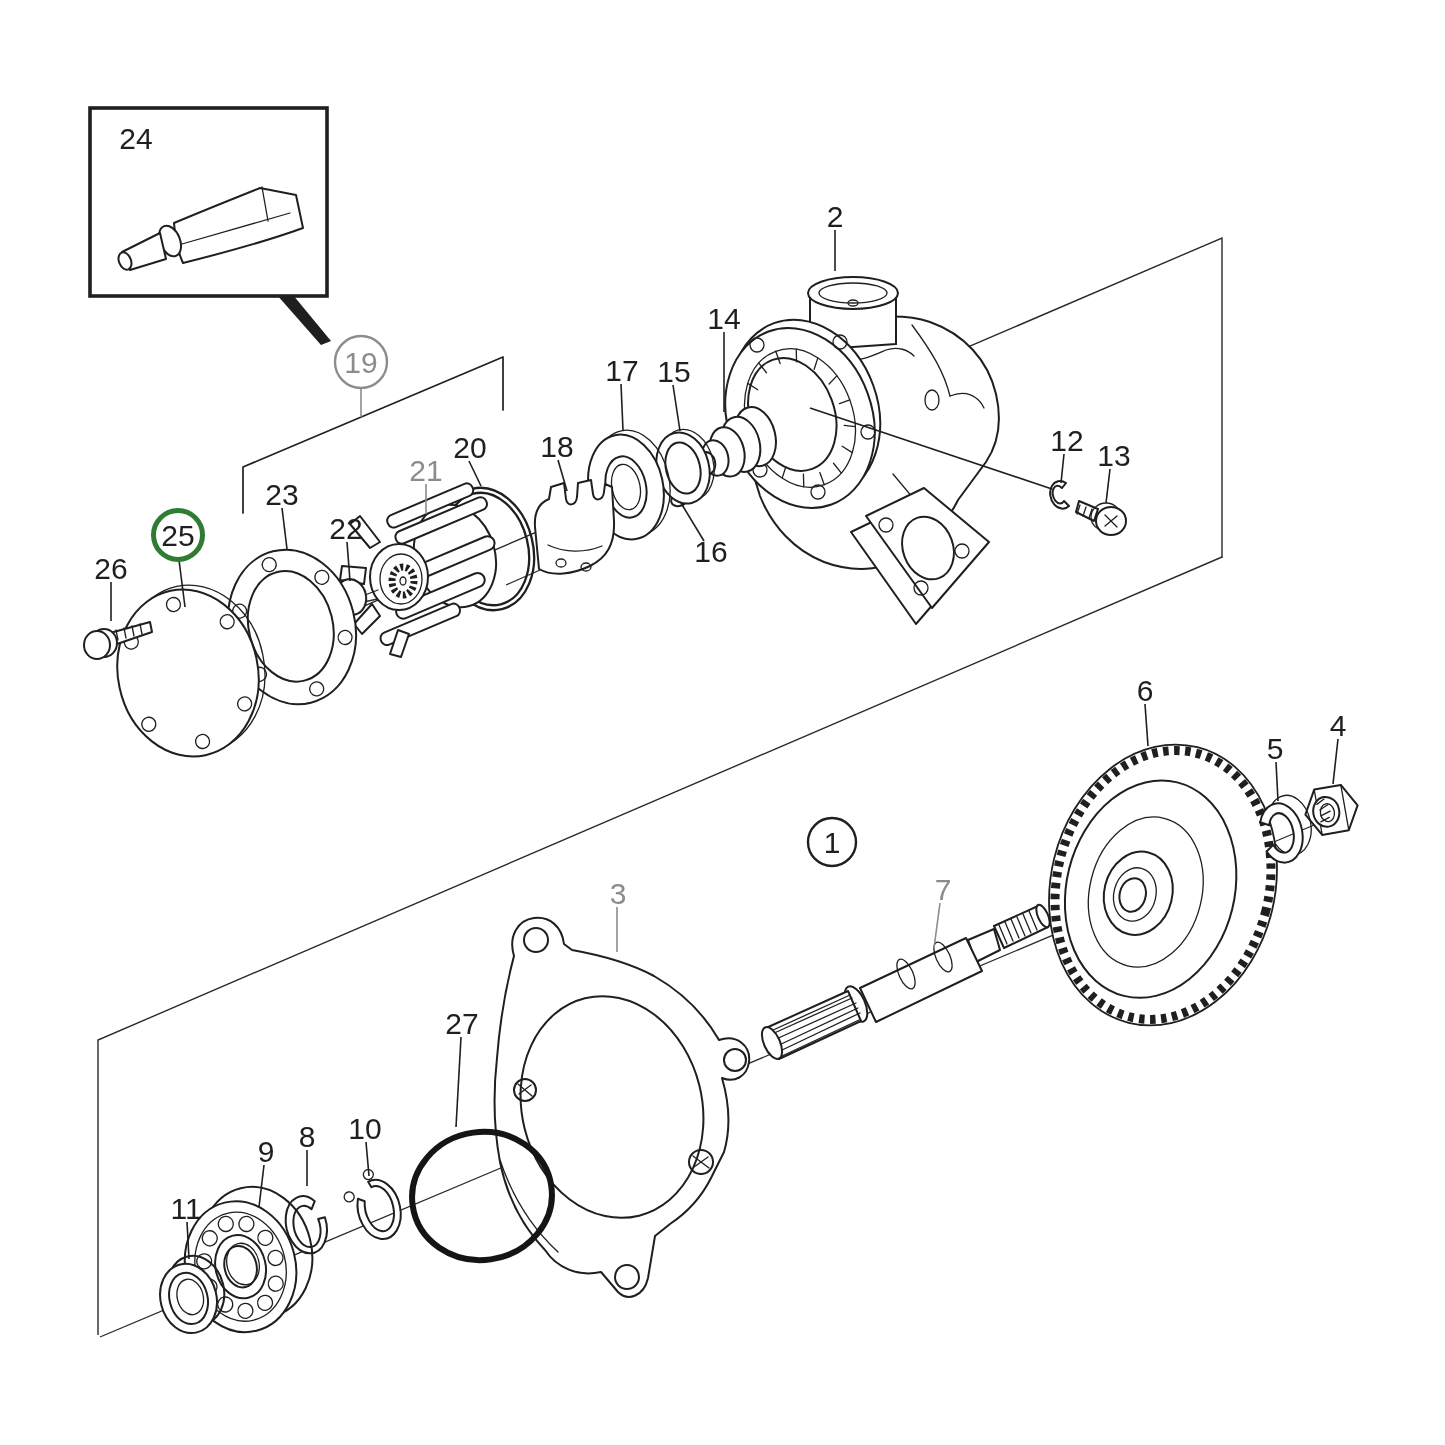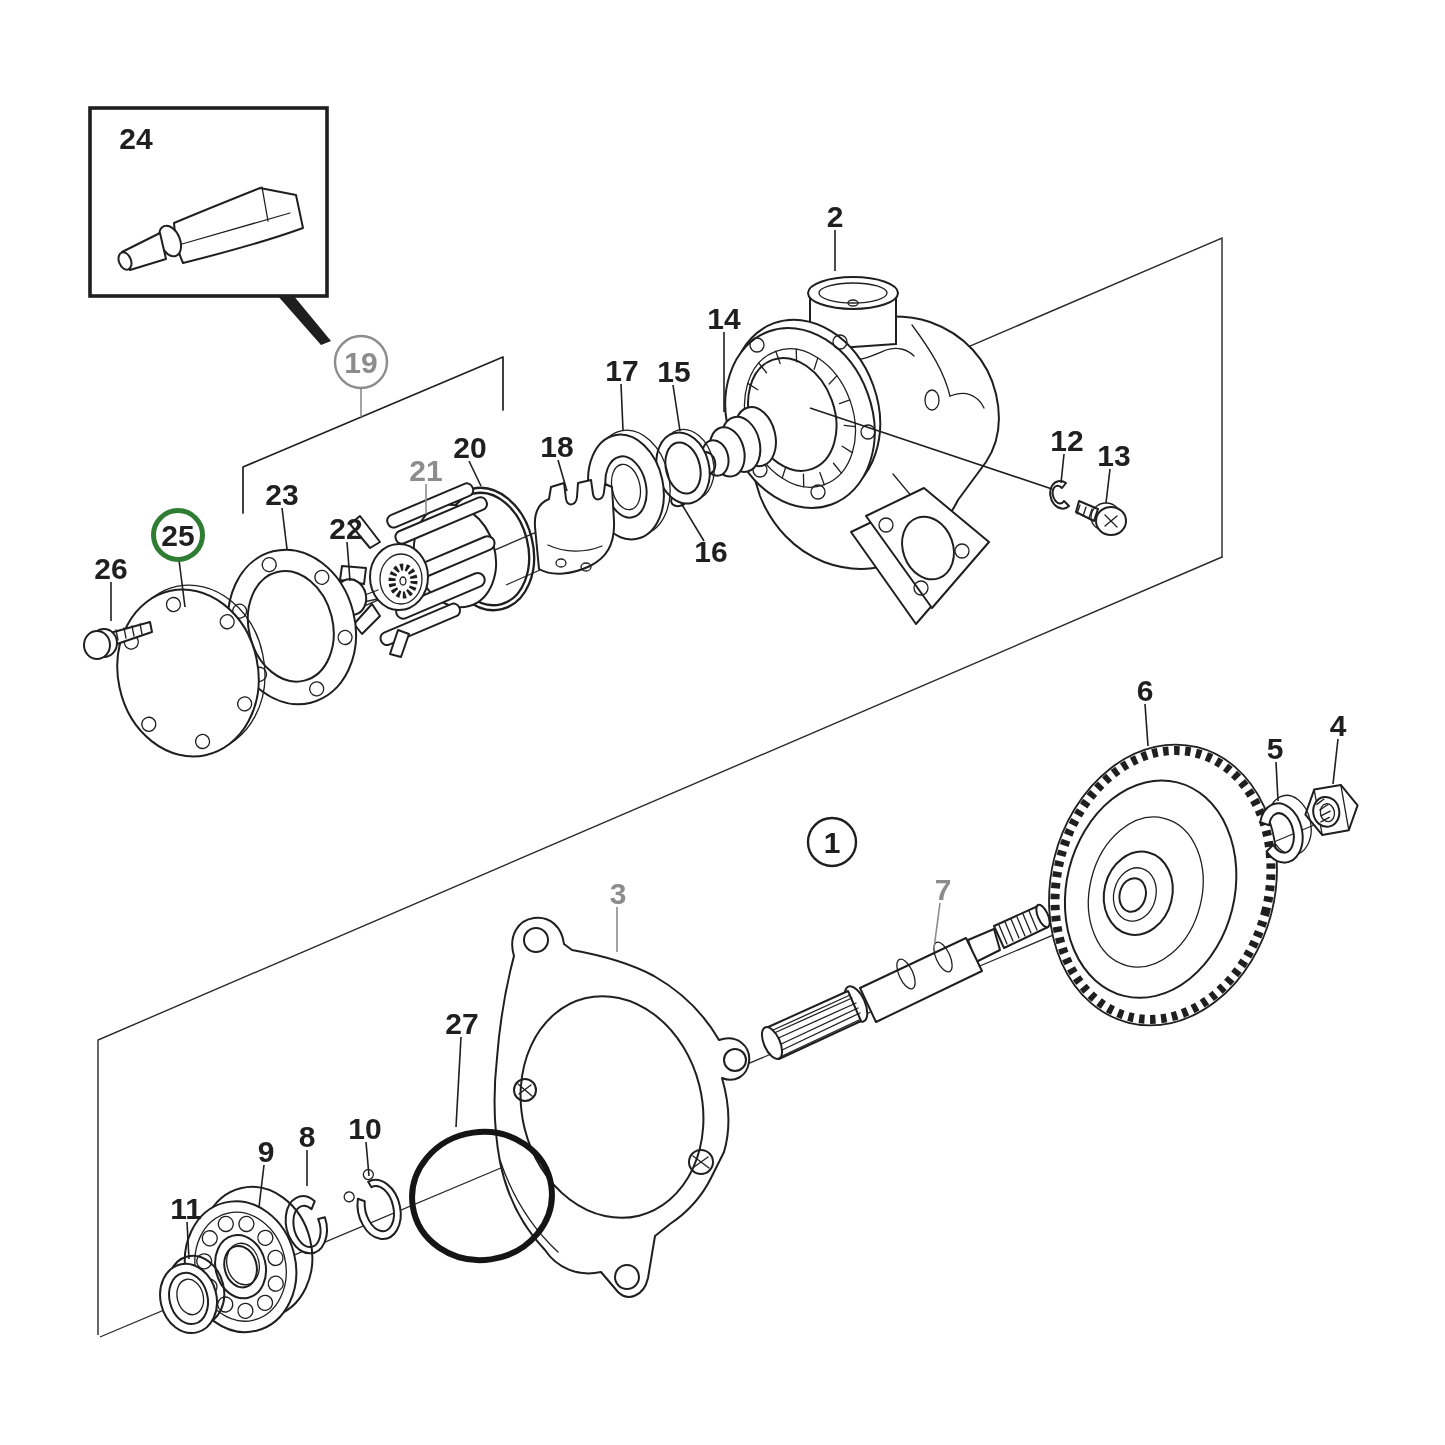--- a/index.html
+++ b/index.html
@@ -1,16 +1,16 @@
 <!DOCTYPE html>
 <html><head>
 <meta charset="utf-8">
 <style>
   html,body{margin:0;padding:0;background:#ffffff;}
-  .stage{width:1445px;height:1445px;background:#ffffff;overflow:hidden;font-weight:bold;}
+  .stage{width:1445px;height:1445px;background:#ffffff;overflow:hidden;}
   svg{display:block;font-family:"Liberation Sans", sans-serif;}
   .ln{fill:none;stroke:#1f1f1f;stroke-width:2;stroke-linecap:round;stroke-linejoin:round;}
   .fw{fill:#ffffff;stroke:#1f1f1f;stroke-width:2;stroke-linecap:round;stroke-linejoin:round;}
   .thin{stroke-width:1.3;}
   .frame{fill:none;stroke:#2a2a2a;stroke-width:1.4;stroke-linejoin:miter;}
   .axis{fill:none;stroke:#2a2a2a;stroke-width:1.3;}
   .lead{fill:none;stroke:#1f1f1f;stroke-width:1.6;}
   .leadg{stroke:#8c8c8c;}
   .lbl{font-size:30px;fill:#1f1f1f;}
   .lblg{fill:#8c8c8c;}

